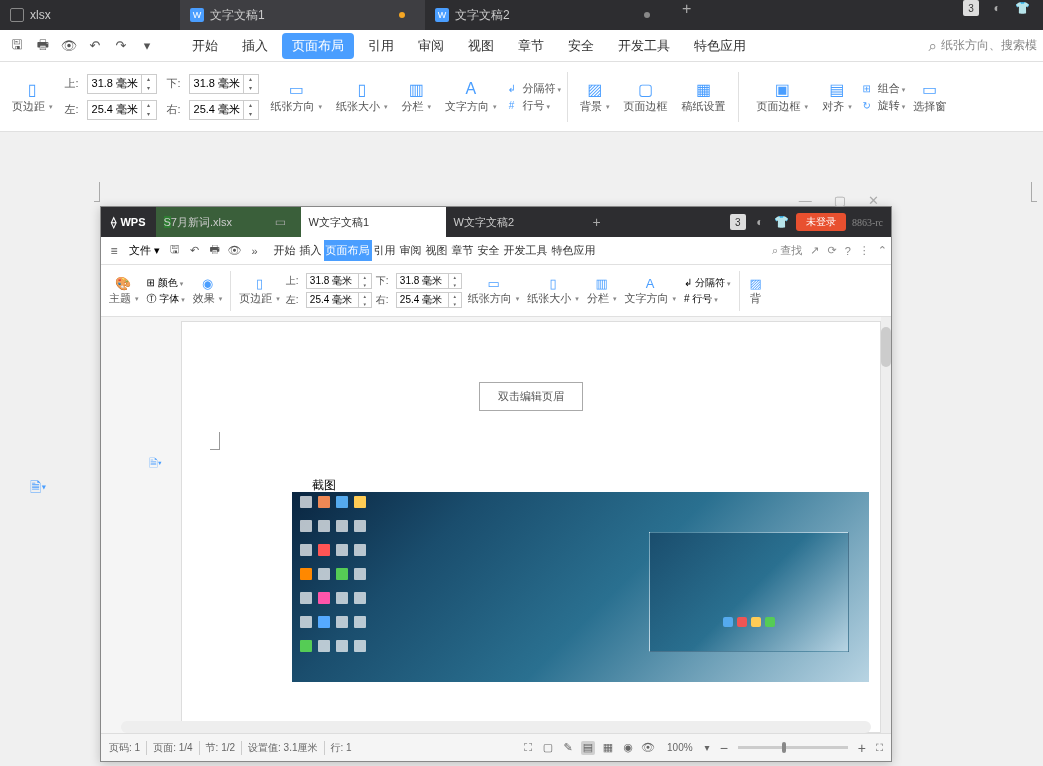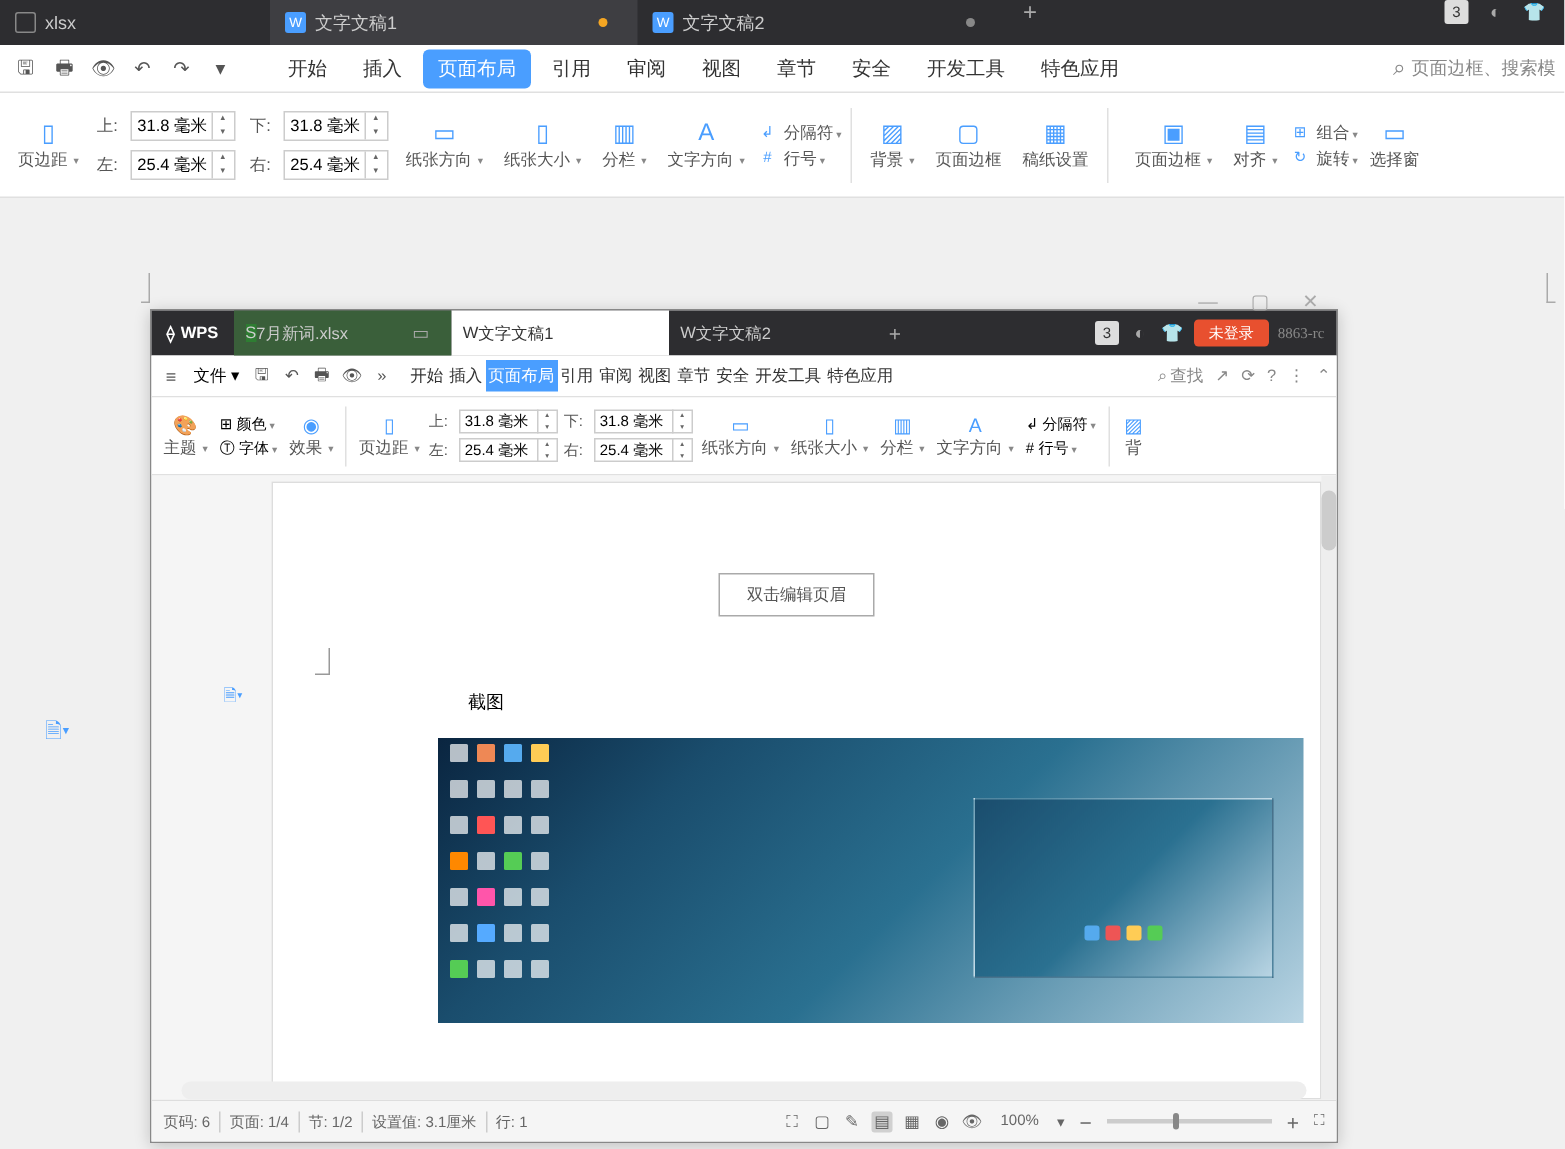--- a/index.html
+++ b/index.html
@@ -78,21 +78,21 @@
 .ispin { width: 66px; height: 16px; border: 1px solid #ccc; font-size: 10px; padding: 0 3px; position: relative; display: flex; align-items: center; }
 .ispin::after { content: "▴\A▾"; white-space: pre; position: absolute; right: 0; top: -1px; width: 12px; height: 16px; border-left: 1px solid #ccc; font-size: 5px; line-height: 8px; text-align: center; color: #666; }
 .ismall-stack { display: flex; flex-direction: column; gap: 2px; align-items: flex-start; padding: 0 4px;}
 .ismall-stack .sitem { font-size: 10px; }
 
 
 .inner-canvas { background: #f5f5f5; height: 416px; position: relative; overflow: hidden; }
 .inner-page { position: absolute; top: 4px; left: 80px; right: 10px; bottom: 0; background: #fff; border: 1px solid #ddd; }
 .header-hint { position: absolute; top: 60px; left: 50%; transform: translateX(-50%); border: 1px solid #aaa; padding: 6px 18px; font-size: 11px; color: #555; background: #fff; }
 .cursor-mark { position: absolute; top: 110px; left: 28px; width: 10px; height: 18px; border: 1px solid #999; border-top: none; border-left: none; }
-.caption-text { position: absolute; top: 138px; left: 130px; font-size: 12px; }
+.caption-text { position: absolute; top: 155px; left: 130px; font-size: 12px; }
 .screenshot-embed { position: absolute; top: 170px; left: 110px; right: 11px; height: 190px; background: linear-gradient(135deg, #0a2540 0%, #1a4d6d 25%, #2a7090  55%, #b8d4e3 100%); overflow: hidden; }
 .desk-icons { position: absolute; left: 8px; top: 4px; display: grid; grid-template-columns: repeat(4, 12px); gap: 12px 6px; }
 .desk-icons span { width: 12px; height: 12px; background: rgba(255,255,255,0.7); border-radius: 1px; }
 .small-pane { position: absolute; right: 20px; top: 40px; width: 200px; height: 120px; background: linear-gradient(135deg, #1a4d6d 0%, #2a7090 50%, #b8d4e3 100%); border: 1px solid rgba(255,255,255,0.2); }
 .small-icons { position: absolute; bottom: 24px; left: 50%; transform: translateX(-50%); display: flex; gap: 4px; }
 .small-icons span { width: 10px; height: 10px; border-radius: 2px; }
 .inner-side-icon { position: absolute; top: 138px; left: 48px; color: #4a9eff; font-size: 11px; }
 .inner-scroll { position: absolute; right: 0; top: 0; width: 10px; height: 100%; background: #eee; }
 .inner-scroll-thumb { position: absolute; top: 10px; width: 10px; height: 40px; background: #ccc; border-radius: 5px; }
 .inner-hscroll { position: absolute; bottom: 0; left: 20px; right: 20px; height: 12px; background: #eee; border-radius: 6px; }
@@ -148,21 +148,21 @@
     <div class="menu-item active">页面布局</div>
     <div class="menu-item">引用</div>
     <div class="menu-item">审阅</div>
     <div class="menu-item">视图</div>
     <div class="menu-item">章节</div>
     <div class="menu-item">安全</div>
     <div class="menu-item">开发工具</div>
     <div class="menu-item">特色应用</div>
   </div>
   <div class="search-box">
-      <span>页面边框、搜索模</span>
+      <span>纸张方向、搜索模</span>
     </div>
 </div>
 
 <div class="outer-ribbon">
   <div class="rgroup">
     <div class="ricon">▯</div>
     <div class="rlabel rdrop">页边距</div>
   </div>
   <div class="margin-inputs">
     <div class="margin-row">
@@ -450,21 +450,21 @@
           </div>
         </div>
       </div>
       <div class="inner-scroll">
           <div class="inner-scroll-thumb"></div>
         </div>
       <div class="inner-hscroll"></div>
     </div>
 
     <div class="inner-status">
-      <span>页码: 6</span><span class="vsep"></span>
+      <span>页码: 1</span><span class="vsep"></span>
       <span>页面: 1/4</span><span class="vsep"></span>
       <span>节: 1/2</span><span class="vsep"></span>
       <span>设置值: 3.1厘米</span><span class="vsep"></span>
       <span>行: 1</span>
       <span class="spacer"></span>
       <div class="view-icons">
         <span>⛶</span>
         <span>▢</span>
         <span>✎</span>
         <span class="active">▤</span>

